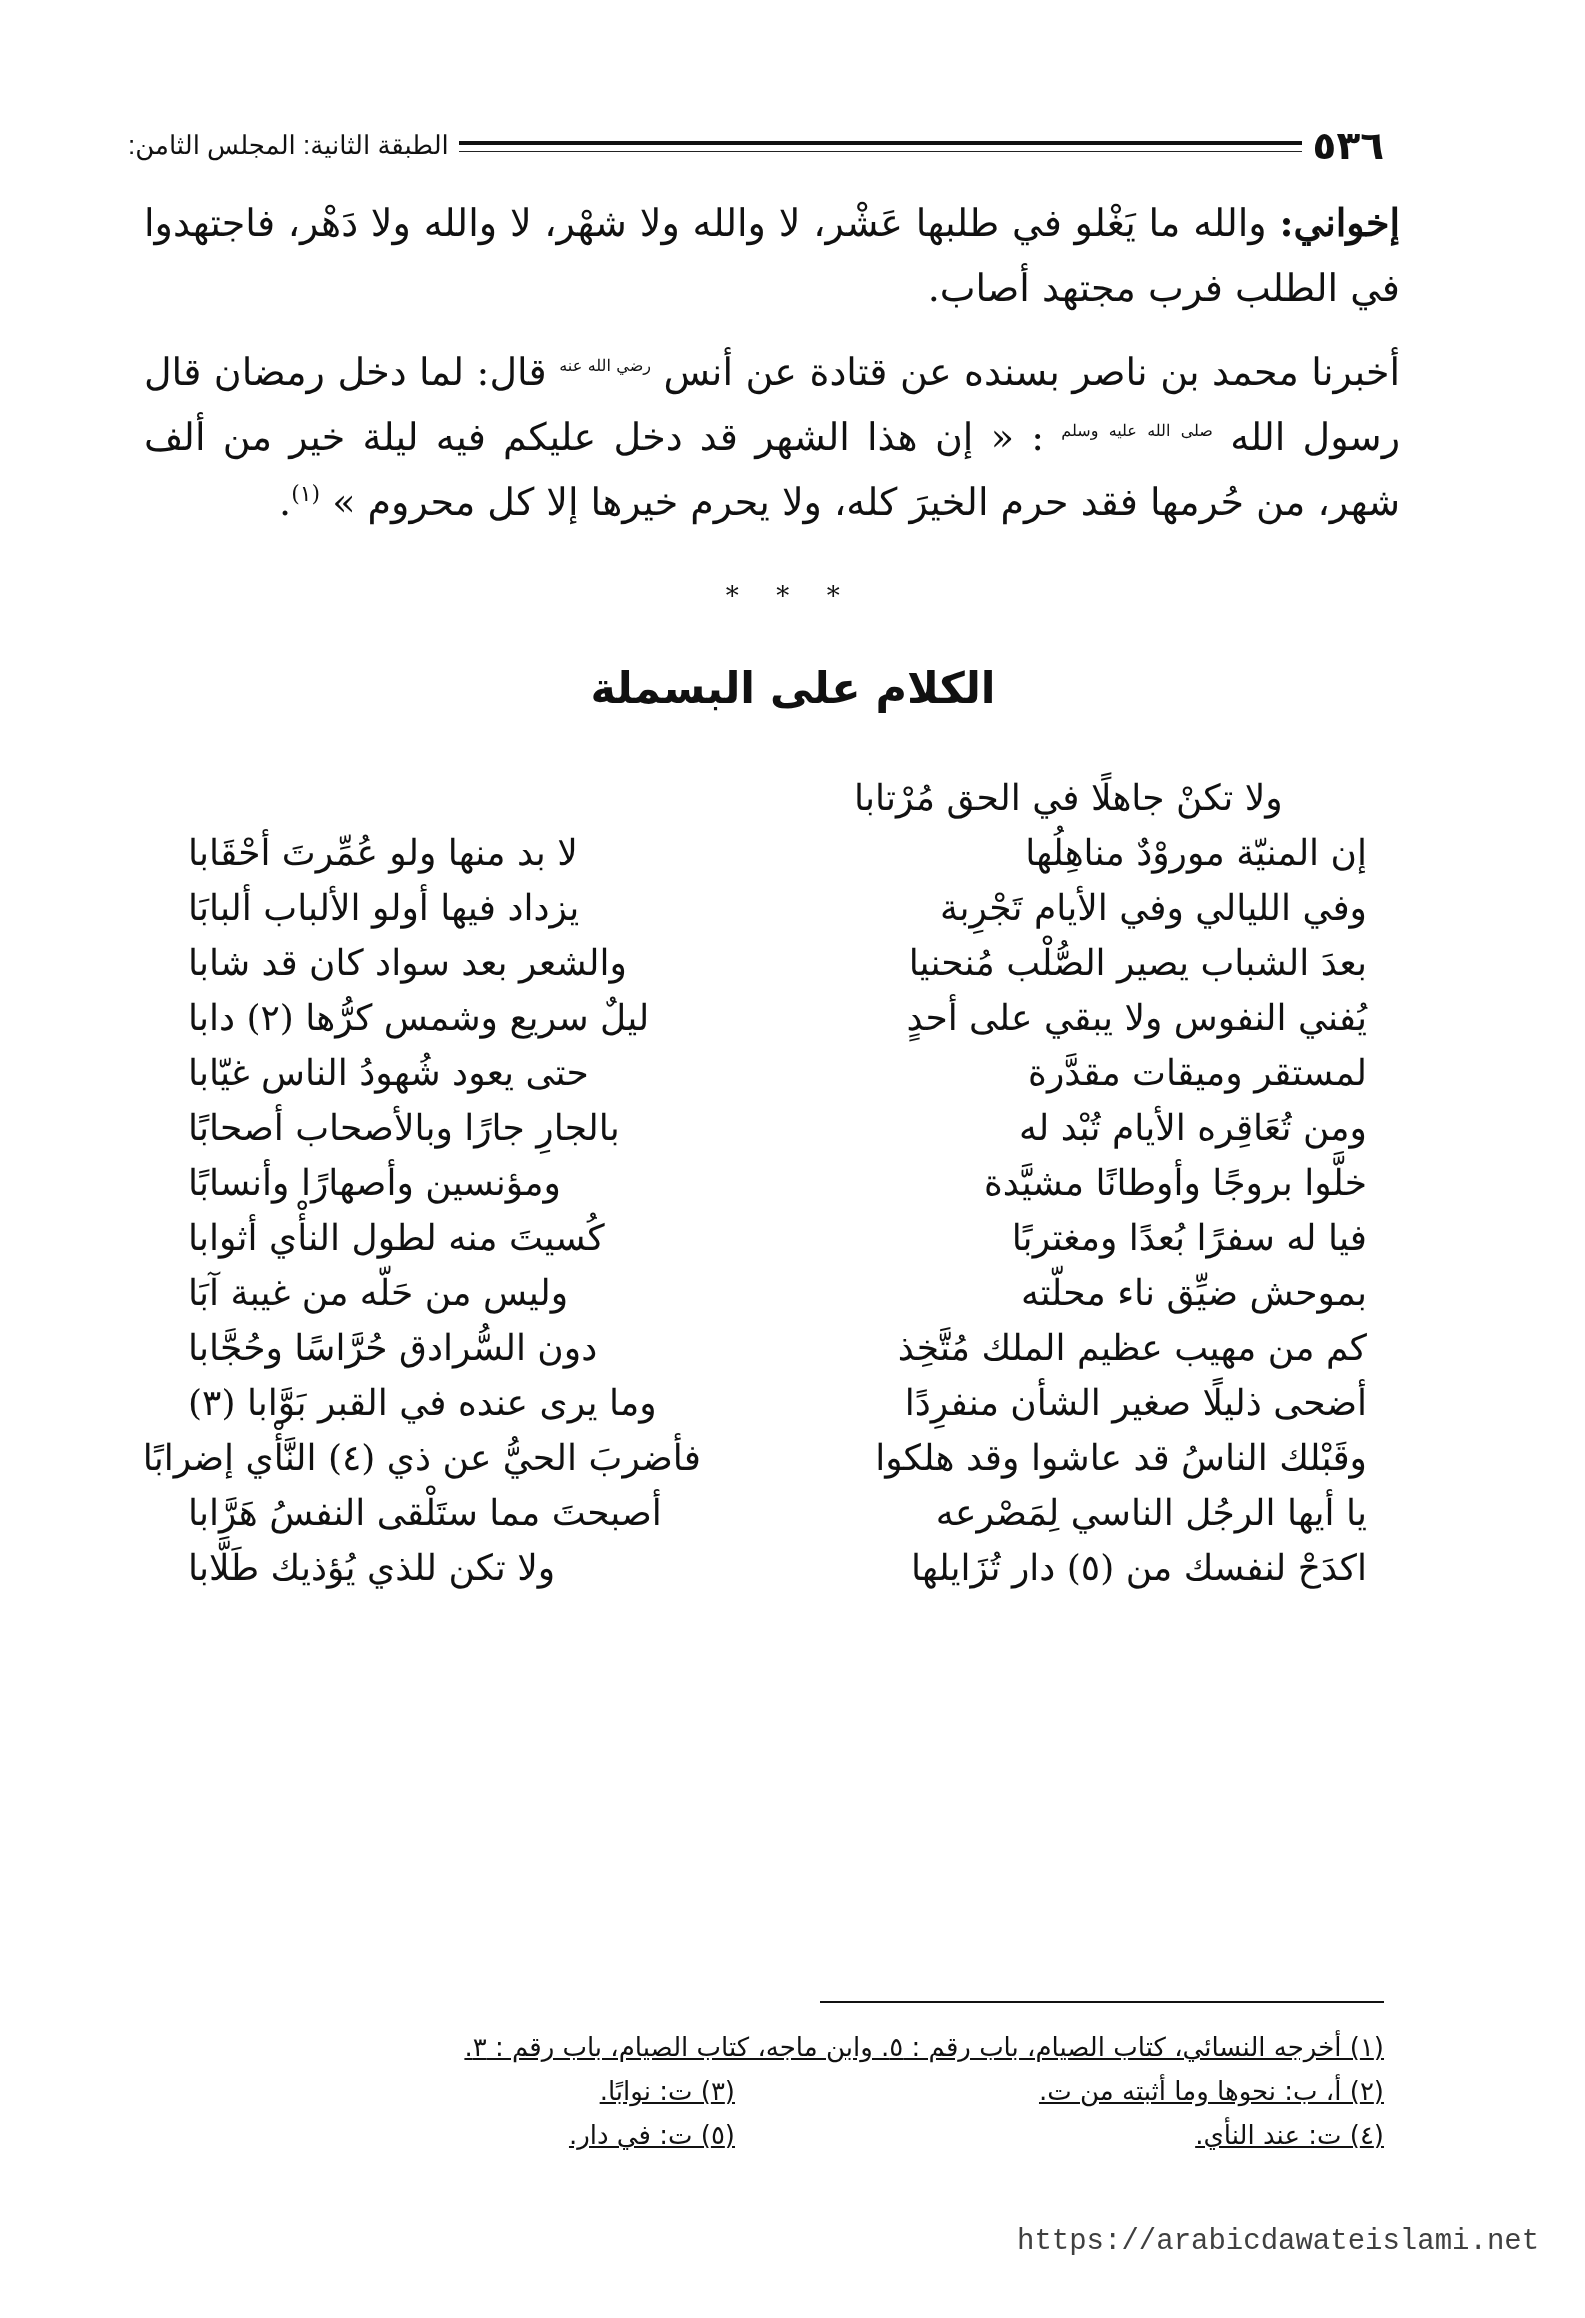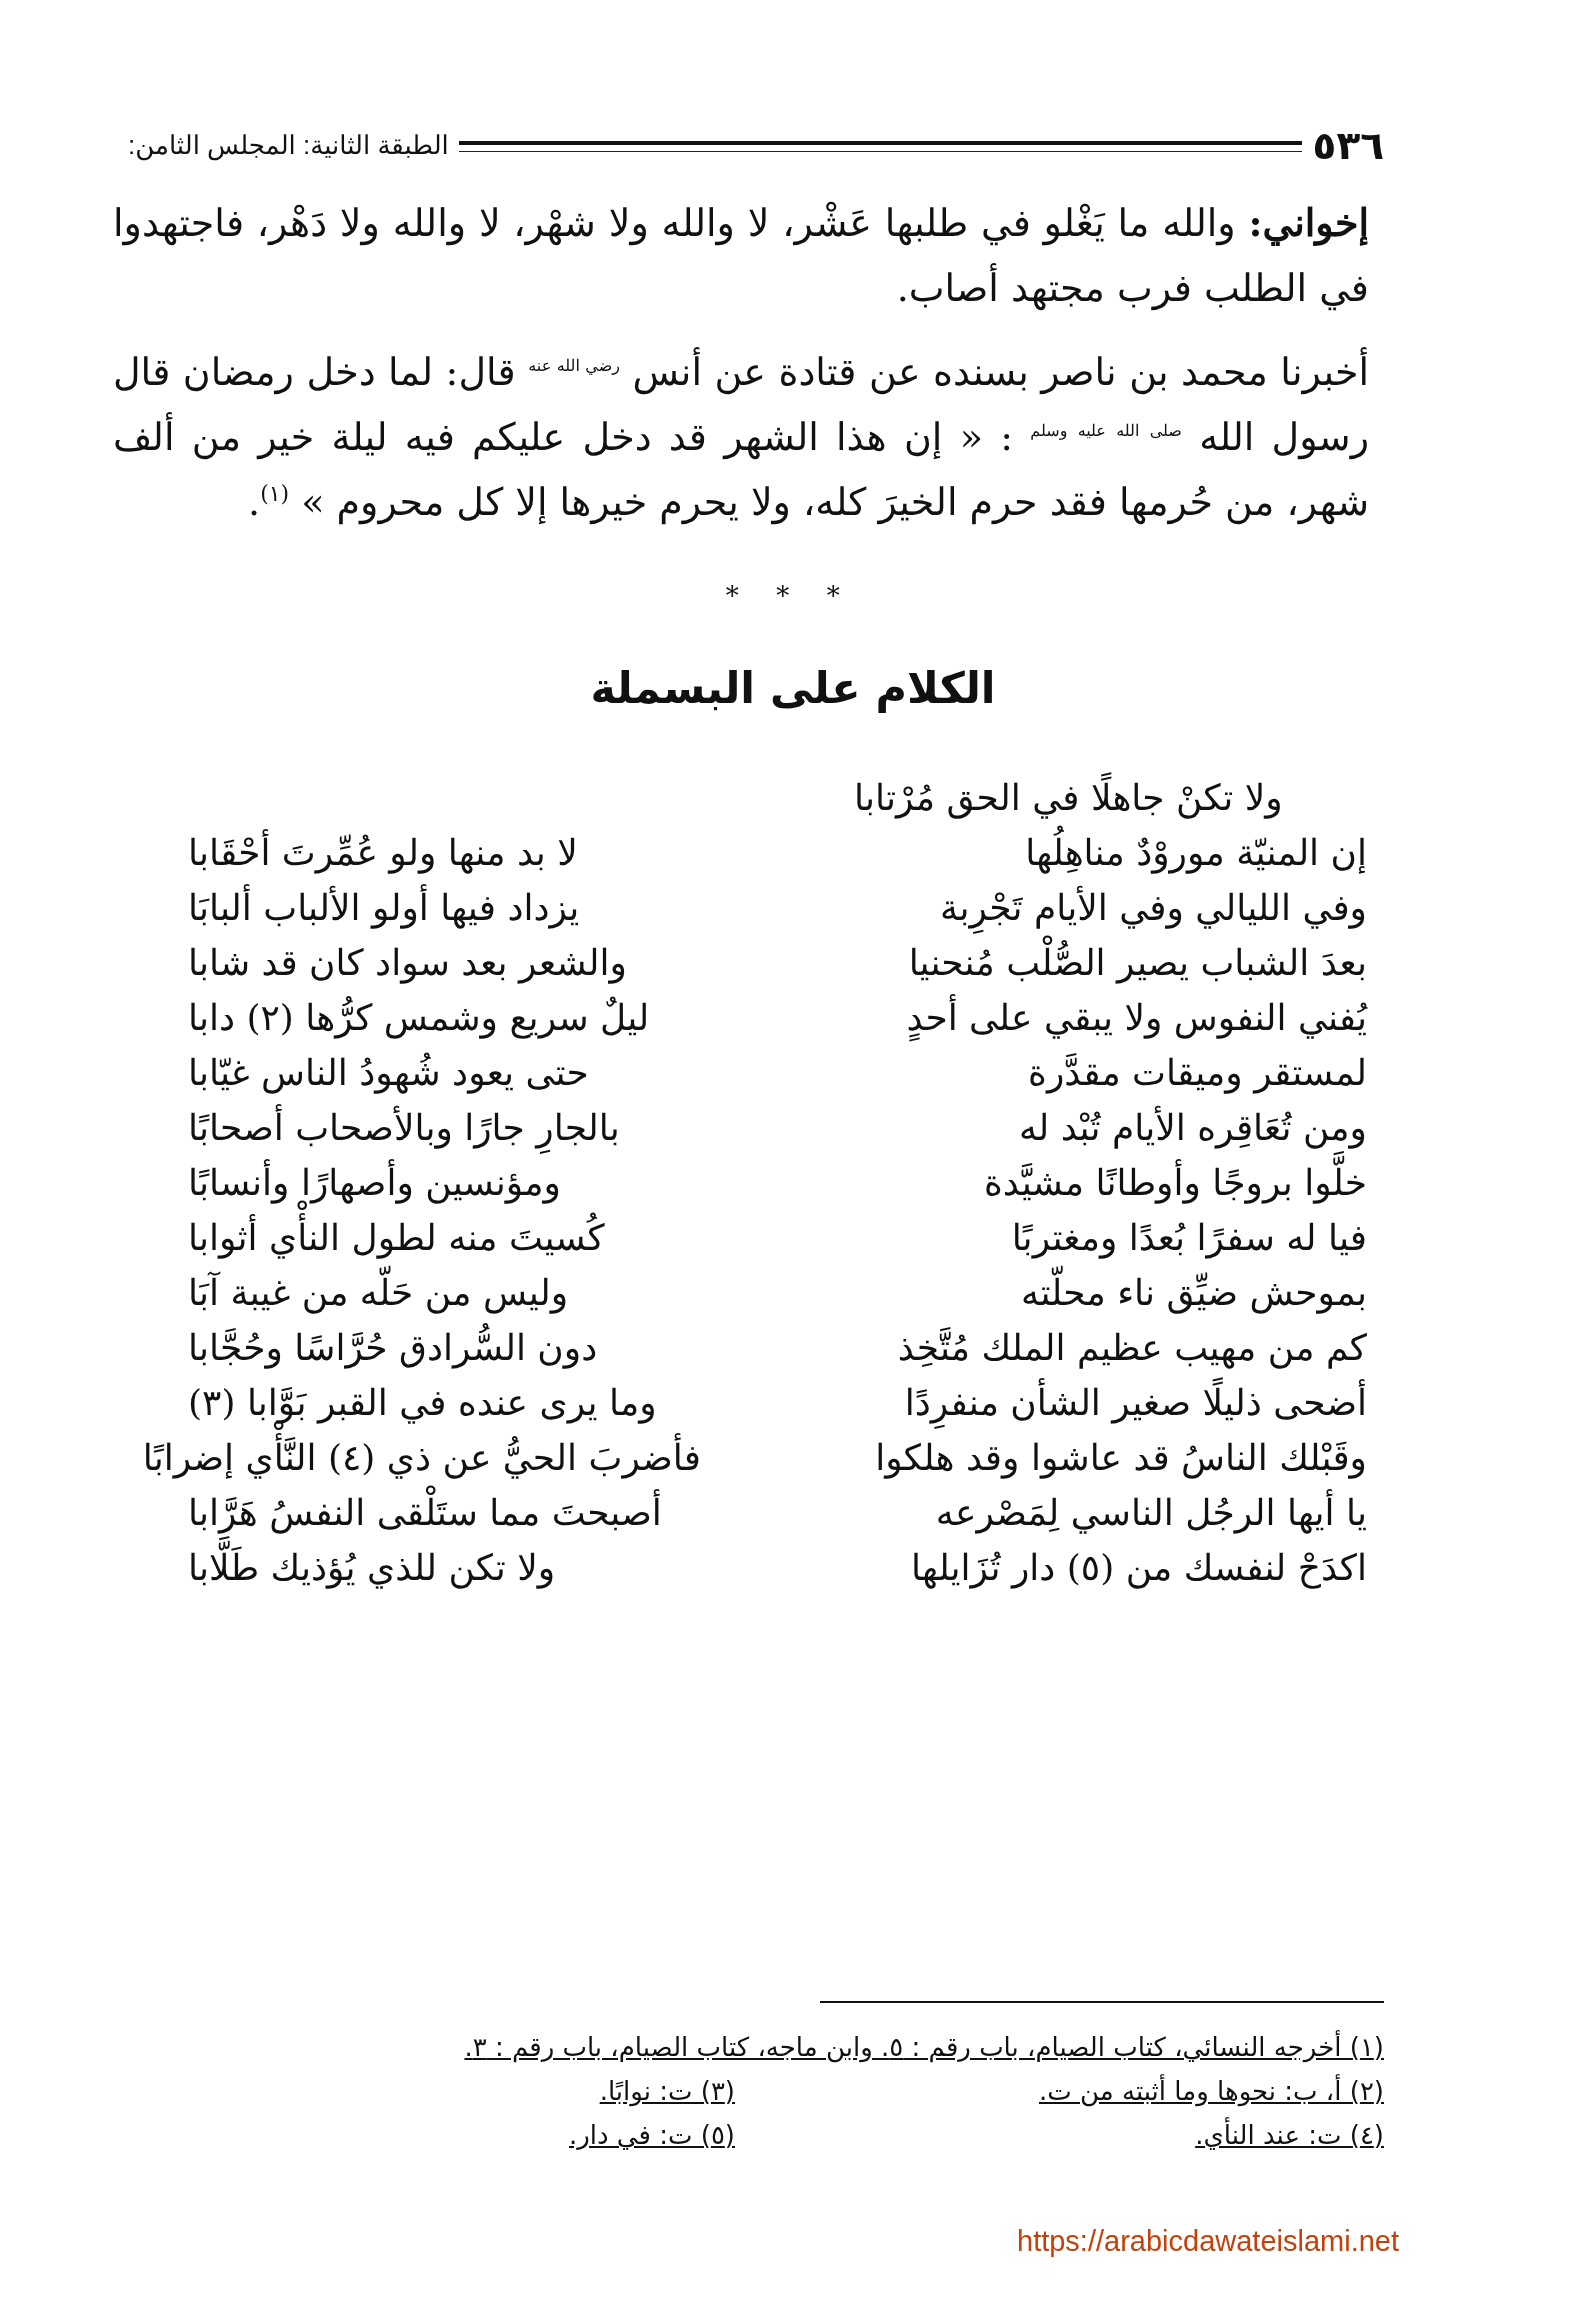--- a/index.html
+++ b/index.html
@@ -59,21 +59,21 @@
   }
   .section-title {
     font-family: Liberation Sans, sans-serif;
     font-size: 26px;
     padding-right: 10.3px;
     white-space: nowrap;
   }
   
   .prose {
     position: absolute;
-    left: 113px;
+    left: 144px;
     width: 1256px;
     direction: rtl;
     text-align: justify;
     text-align-last: right;
     font-size: 38px;
     line-height: 65px;
   }
   .para-1 { top: 190px; }
   .para-2 { top: 340px; }
   .prose .lead {
@@ -164,23 +164,23 @@
   }
   .fn-cell {
     white-space: nowrap;
   }
   .fn-cell.half { width: 649px; }
   
   .watermark {
     position: absolute;
     top: 2225px;
     left: 1017px;
-    font-family: Liberation Sans, sans-serif;
+    font-family: Liberation Mono, monospace;
     font-size: 29px;
-    color: #c2410c;
+    color: #404040;
     direction: ltr;
   }
 </style>
 </head>
 <body>
 
 <div class="page">
 
   <div class="running-header">
     <span class="page-number">٥٣٦</span>

